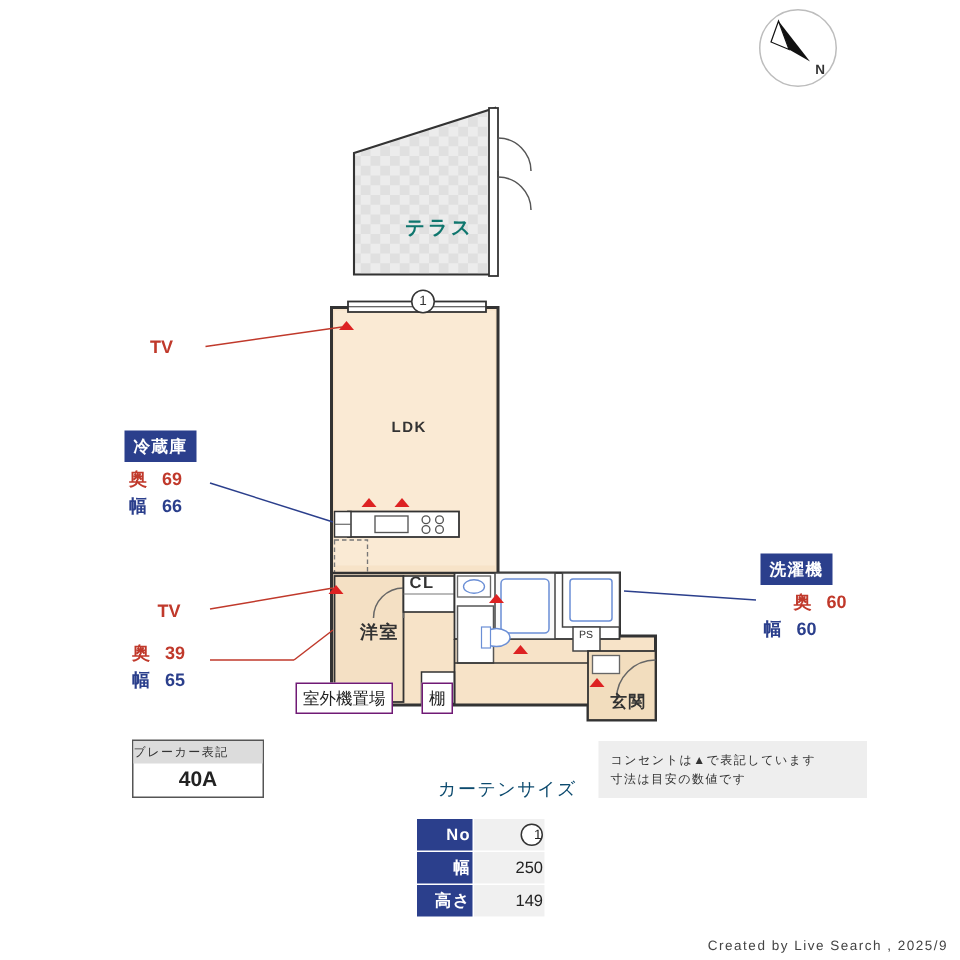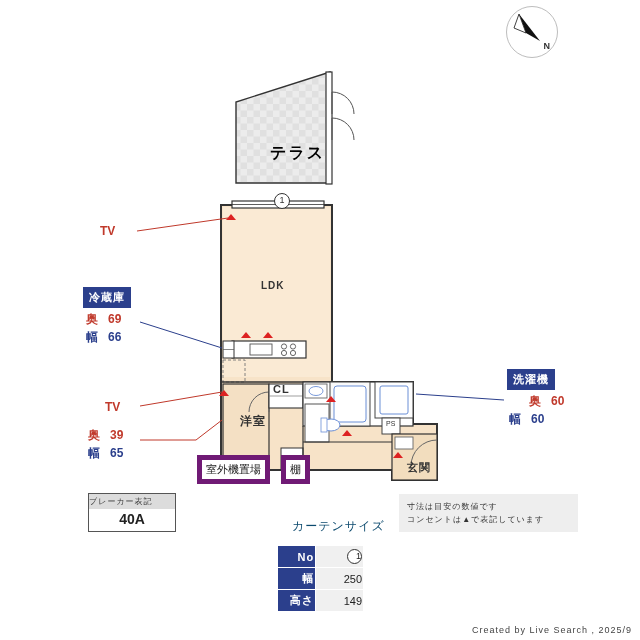--- a/index.html
+++ b/index.html
@@ -14,29 +14,29 @@
   #compass{left:506px;top:6px;width:50px;height:50px;}
   #compass .ring{position:absolute;left:0;top:0;width:50px;height:50px;border-radius:50%;border:1px solid #bdbdbd;background:#fff;}
   #compass .needle{position:absolute;left:0;top:0;}
   #compass .nlabel{position:absolute;right:6px;bottom:5px;font-size:9px;color:#333;font-weight:bold;}
 
   
   #plan{left:0;top:0;width:640px;height:640px;pointer-events:none;}
 
   
   .rlabel{font-size:13px;color:#333;font-weight:bold;letter-spacing:1px;}
-  #lbl-terrace{left:270px;top:143px;font-size:16px;color:#000000;letter-spacing:2px;}
+  #lbl-terrace{left:270px;top:143px;font-size:13px;color:#0f766e;letter-spacing:2px;}
   #lbl-ldk{left:261px;top:280px;font-size:10px;color:#333;font-weight:bold;letter-spacing:1px;}
   #lbl-youshitsu{left:240px;top:413px;font-size:12px;color:#333;letter-spacing:1px;}
   #lbl-cl{left:273px;top:383px;font-size:11px;color:#333;font-weight:bold;}
   #lbl-ps{left:386px;top:420px;font-size:7px;color:#333;}
   #lbl-genkan{left:407px;top:460px;font-size:11px;color:#333;letter-spacing:1px;}
 
   .boxlabel{
-    border:5px solid #701a75;background:#fff;font-size:11px;color:#222;
+    border:1px solid #701a75;background:#fff;font-size:11px;color:#222;
     padding:2px 4px;letter-spacing:0px;white-space:nowrap;
   }
   #lbl-shitsugai{left:197px;top:455px;}
   #lbl-tana{left:281px;top:455px;}
 
   
   .circnum{
     width:14px;height:14px;border:1px solid #333;border-radius:50%;
     font-size:9px;color:#333;text-align:center;line-height:13px;background:#fff;
   }
@@ -227,22 +227,22 @@
 <div class="abs meas blue" id="meas-sk-2">
   <span class="k">幅</span><span class="v">60</span>
 </div>
 
 <div class="abs" id="breaker">
   <div class="hd">ブレーカー表記</div>
   <div class="bd">40A</div>
 </div>
 
 <div class="abs" id="note">
+  <div>コンセントは▲で表記しています</div>
   <div>寸法は目安の数値です</div>
-  <div>コンセントは▲で表記しています</div>
 </div>
 
 <div class="abs" id="curtain-title">カーテンサイズ</div>
 <table class="abs" id="curtain">
   <tbody>
       <tr>
     <td class="h">No</td>
     <td class="v"><span class="circ">1</span></td>
   </tr>
   <tr>

